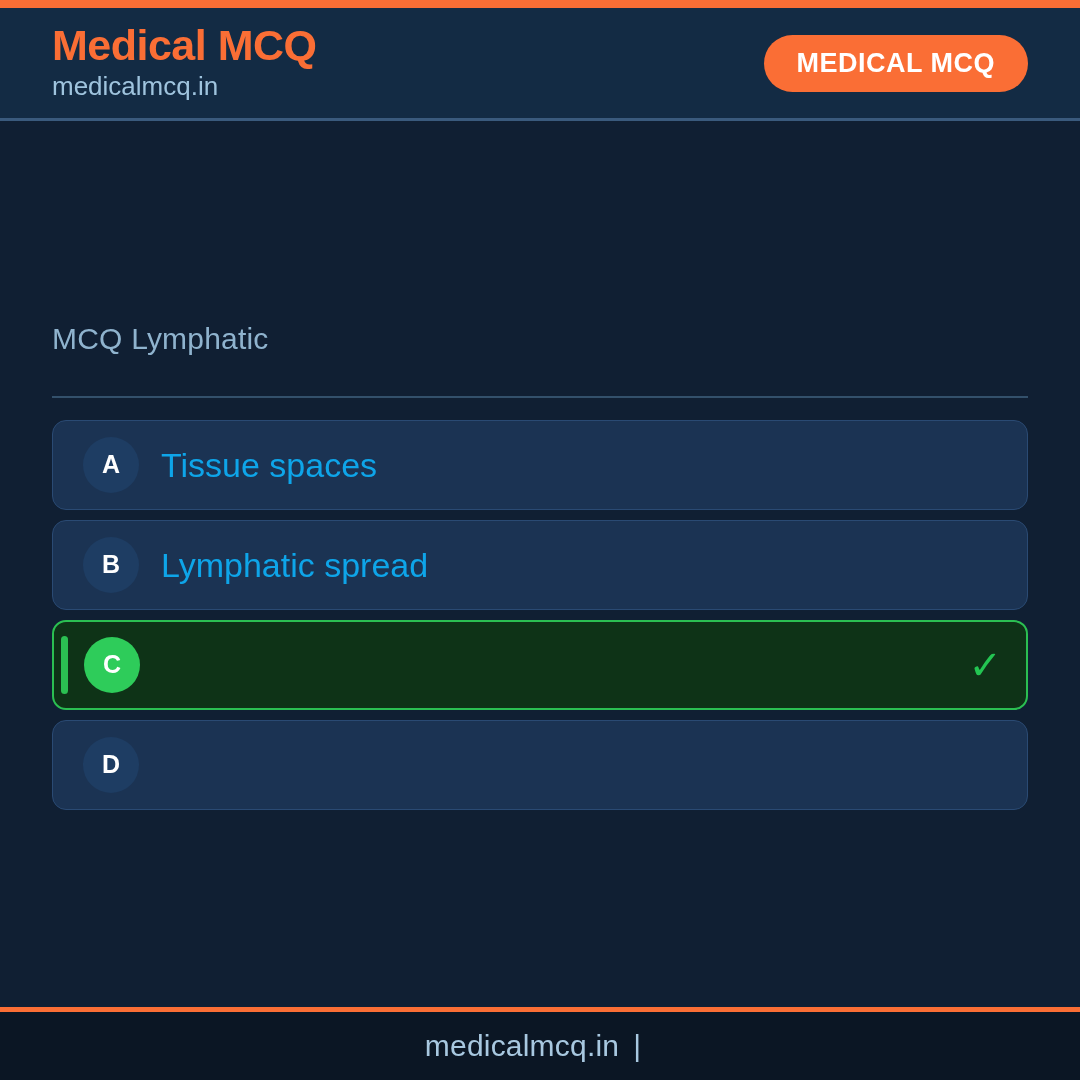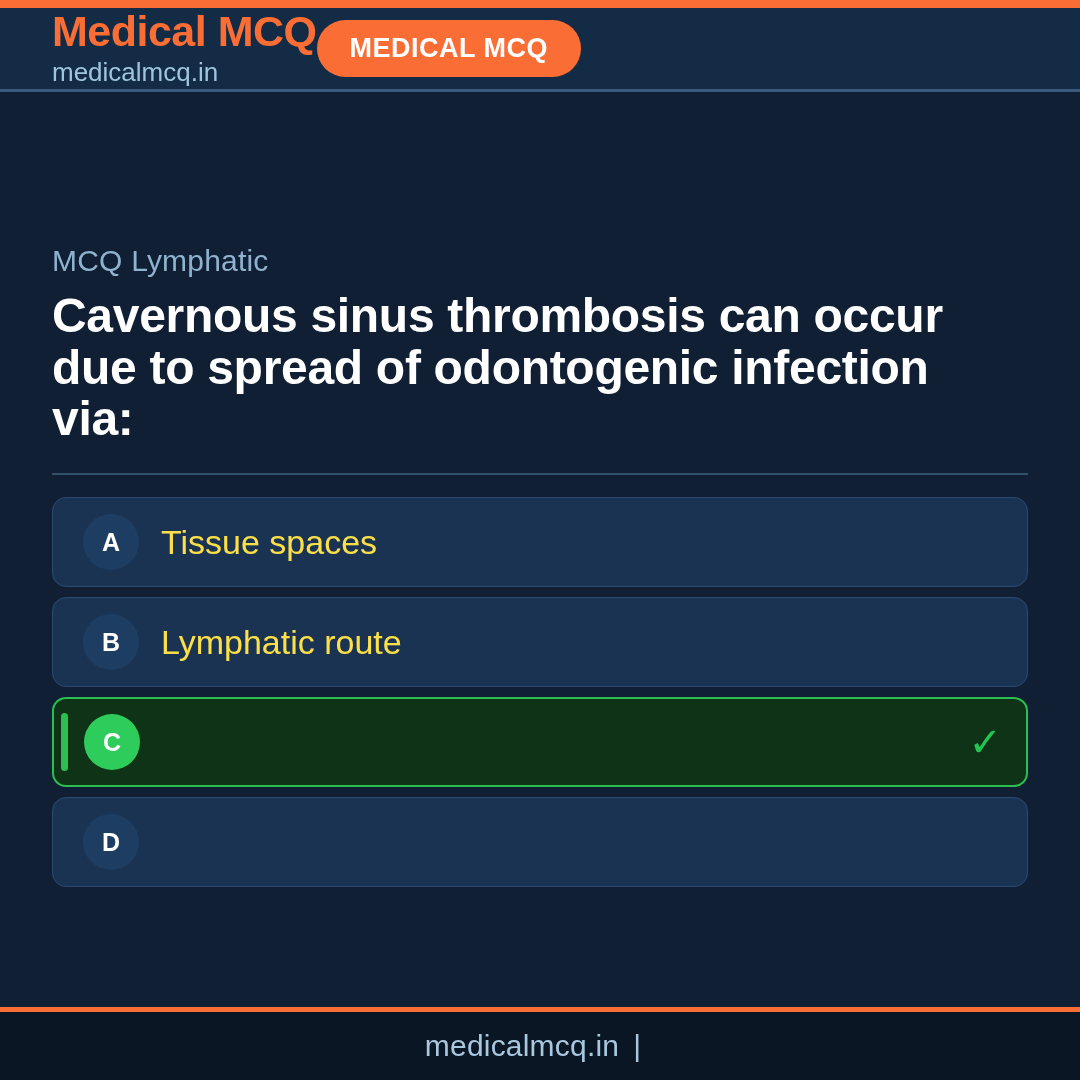--- a/index.html
+++ b/index.html
@@ -12,26 +12,26 @@
   }
 
   
   .top-accent {
     height:8px;
     background:#FA6E35;
   }
 
   
   .header {
-    height:84px;
+    height:113px;
     background:#132B44;
     border-bottom:3px solid #3A5A7D;
     display:flex;
     align-items:center;
-    justify-content:flex-start;
+    justify-content:space-between;
     padding:0 52px;
   }
   .brand-block { display:flex; flex-direction:column; justify-content:center; }
   .brand-title {
     font-size:43px;
     font-weight:bold;
     color:#FA6E35;
     letter-spacing:-0.5px;
     line-height:1.05;
   }
@@ -105,21 +105,21 @@
     color:#FFFFFF;
     font-size:25px;
     font-weight:bold;
     display:flex;
     align-items:center;
     justify-content:center;
   }
   .option-text {
     margin-left:22px;
     font-size:34px;
-    color:#fde047;
+    color:#0ea5e9;
     line-height:1;
   }
   .check {
     margin-left:auto;
     font-size:40px;
     color:#23C552;
     line-height:1;
     visibility:hidden;
   }
 
@@ -168,34 +168,33 @@
 <div class="header">
   <div class="brand-block">
     <div class="brand-title">Medical MCQ</div>
     <div class="brand-url">medicalmcq.in</div>
   </div>
   <div class="header-badge">MEDICAL MCQ</div>
 </div>
 
 <div class="main">
   <div class="kicker">MCQ Lymphatic</div>
-  <div class="question">Cavernous sinus thrombosis can occur due to spread of odontogenic infection via:</div>
   <div class="divider"></div>
 
   <div class="options">
 
     <div class="option">
       <div class="badge">A</div>
       <div class="option-text">Tissue spaces</div>
       <div class="check">✓</div>
     </div>
 
     <div class="option">
       <div class="badge">B</div>
-      <div class="option-text">Lymphatic route</div>
+      <div class="option-text">Lymphatic spread</div>
       <div class="check">✓</div>
     </div>
 
     <div class="option correct">
       <div class="accent-bar"></div>
       <div class="badge">C</div>
       <div class="check">✓</div>
     </div>
 
     <div class="option">

